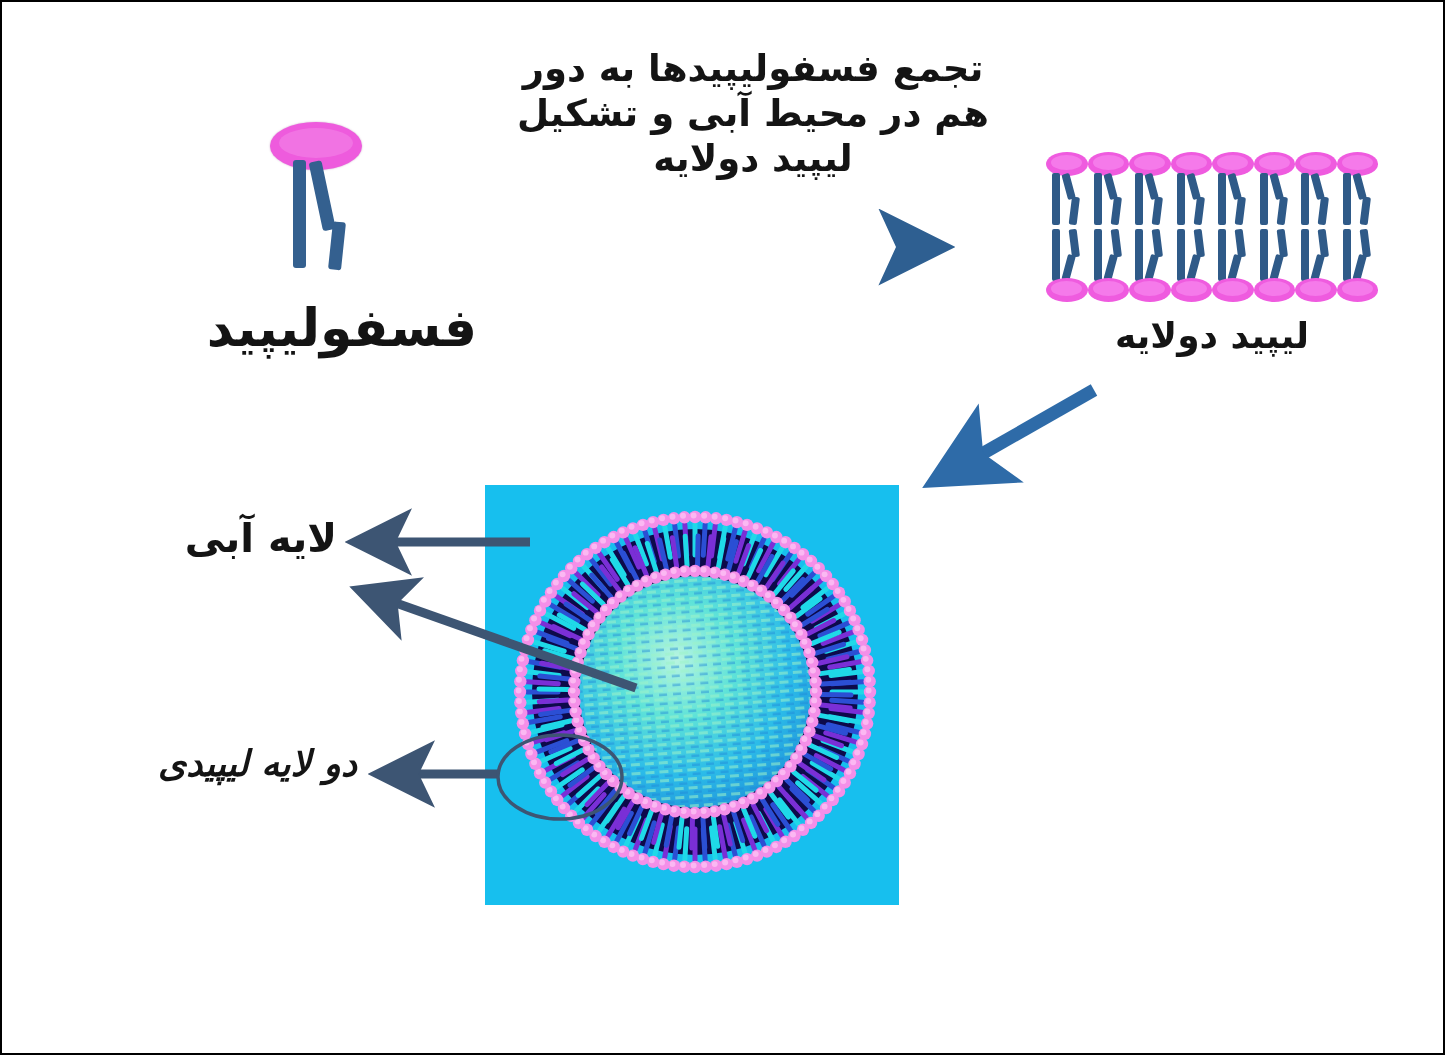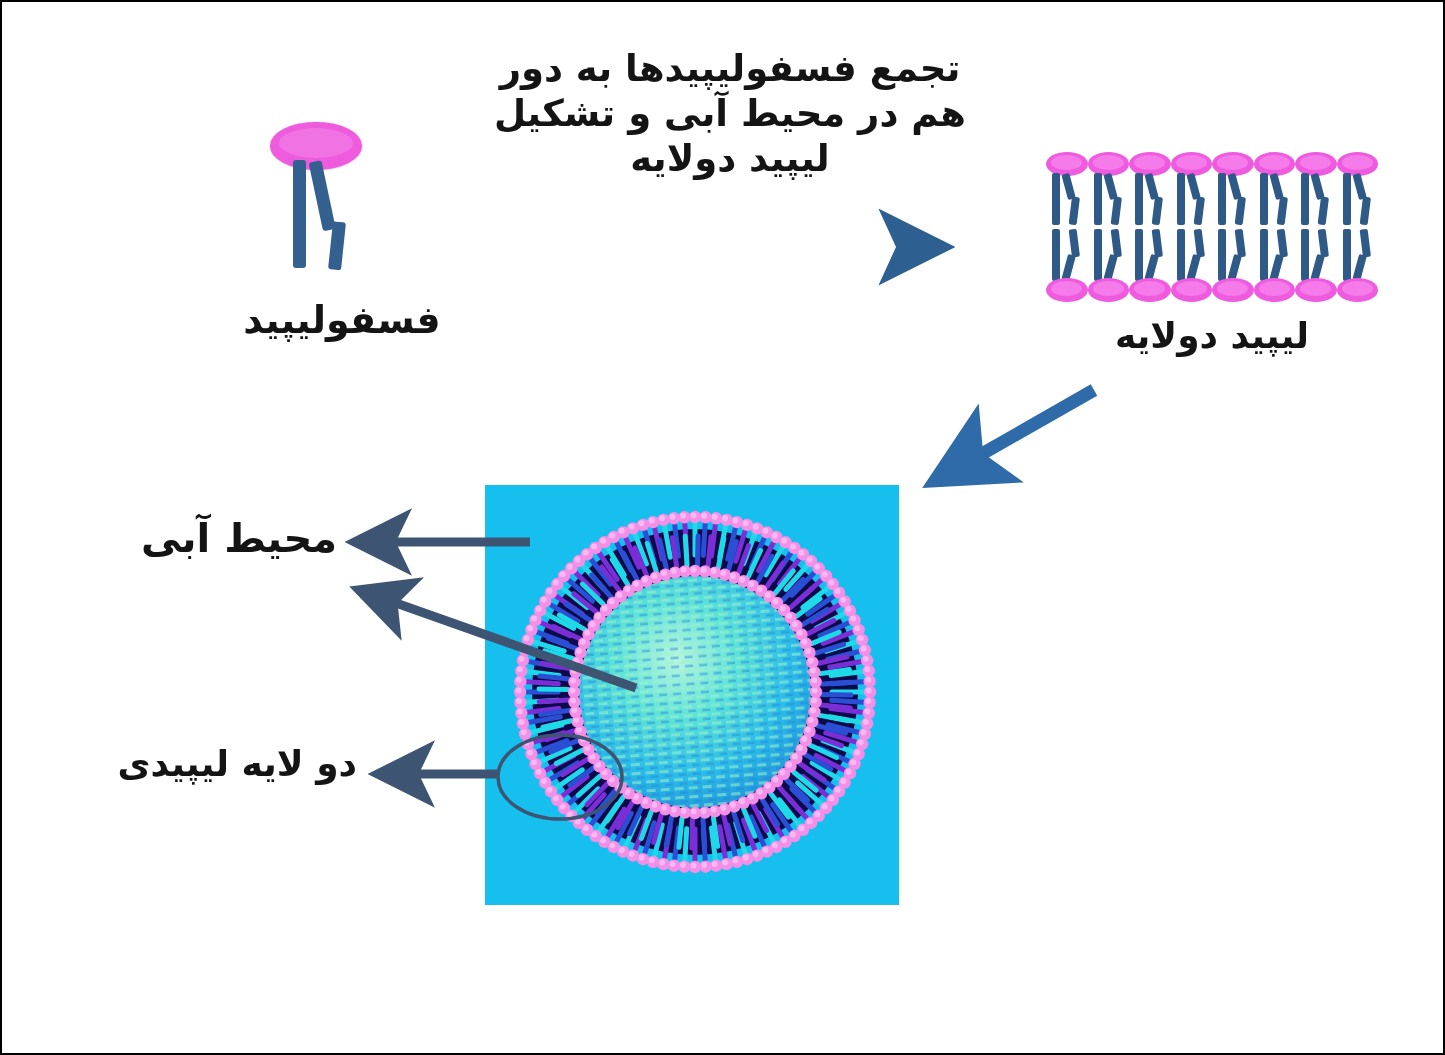--- a/index.html
+++ b/index.html
@@ -25,51 +25,52 @@
     unicode-bidi: bidi-override;
     color: #141414;
     font-weight: bold;
     font-family: "DejaVu Sans", "Liberation Sans", sans-serif;
     white-space: pre-line;
     line-height: 1.22;
     text-align: center;
   }
 
   #title-text {
-    left: 468px;
+    left: 491px;
     top: 44px;
     width: 520px;
     font-size: 37px;
     letter-spacing: -0.5px;
   }
   #label-phospholipid {
     left: 205px;
     top: 295px;
     width: 270px;
-    font-size: 38px;
+    font-size: 52px;
   }
   #label-bilayer-top {
     left: 1060px;
     top: 312px;
     width: 300px;
     font-size: 36px;
   }
   #label-aqueous {
     left: 85px;
     top: 512px;
     width: 250px;
     font-size: 40px;
     text-align: right;
   }
   #label-lipid-bilayer-left {
     left: 45px;
     top: 740px;
     width: 310px;
     font-size: 36px;
     text-align: right;
+    font-style: italic;
   }
   #label-liposome {
     left: 570px;
     top: 936px;
     width: 250px;
     font-size: 38px;
   }
 
   
   #phospholipid-figure {
@@ -926,21 +927,21 @@
           <circle cx="325.897432178659" cy="175.6962560559633" r="2.976" fill="#fbb8f2"></circle>
           <circle cx="329.3497177117294" cy="187.0840545760312" r="6.2" fill="#f48fe8"></circle>
           <circle cx="327.9497177117294" cy="185.4840545760312" r="2.976" fill="#fbb8f2"></circle>
           <circle cx="330.58672365380704" cy="197.00789919784773" r="6.2" fill="#f48fe8"></circle>
           <circle cx="329.18672365380706" cy="195.40789919784774" r="2.976" fill="#fbb8f2"></circle>
         </g>
     </svg>
   </div>
 
 
-  <div class="fa-text" id="label-aqueous">محیط آبی</div>
+  <div class="fa-text" id="label-aqueous">لایه آبی</div>
 
   <div class="fa-text" id="label-lipid-bilayer-left">دو لایه لیپیدی</div>
 
   <svg id="arrows-layer" viewBox="0 0 1445 1055">
     <defs>
       <marker id="headSteel" markerWidth="7" markerHeight="7" refX="5.6" refY="3.5" orient="auto">
         <path d="M0,0 L7,3.5 L0,7 L1.6,3.5 Z" fill="#2e5f91"></path>
       </marker>
       <marker id="headBlue" markerWidth="7" markerHeight="7" refX="5.6" refY="3.5" orient="auto">
         <path d="M0,0 L7,3.5 L0,7 L1.6,3.5 Z" fill="#2e6ba8"></path>

